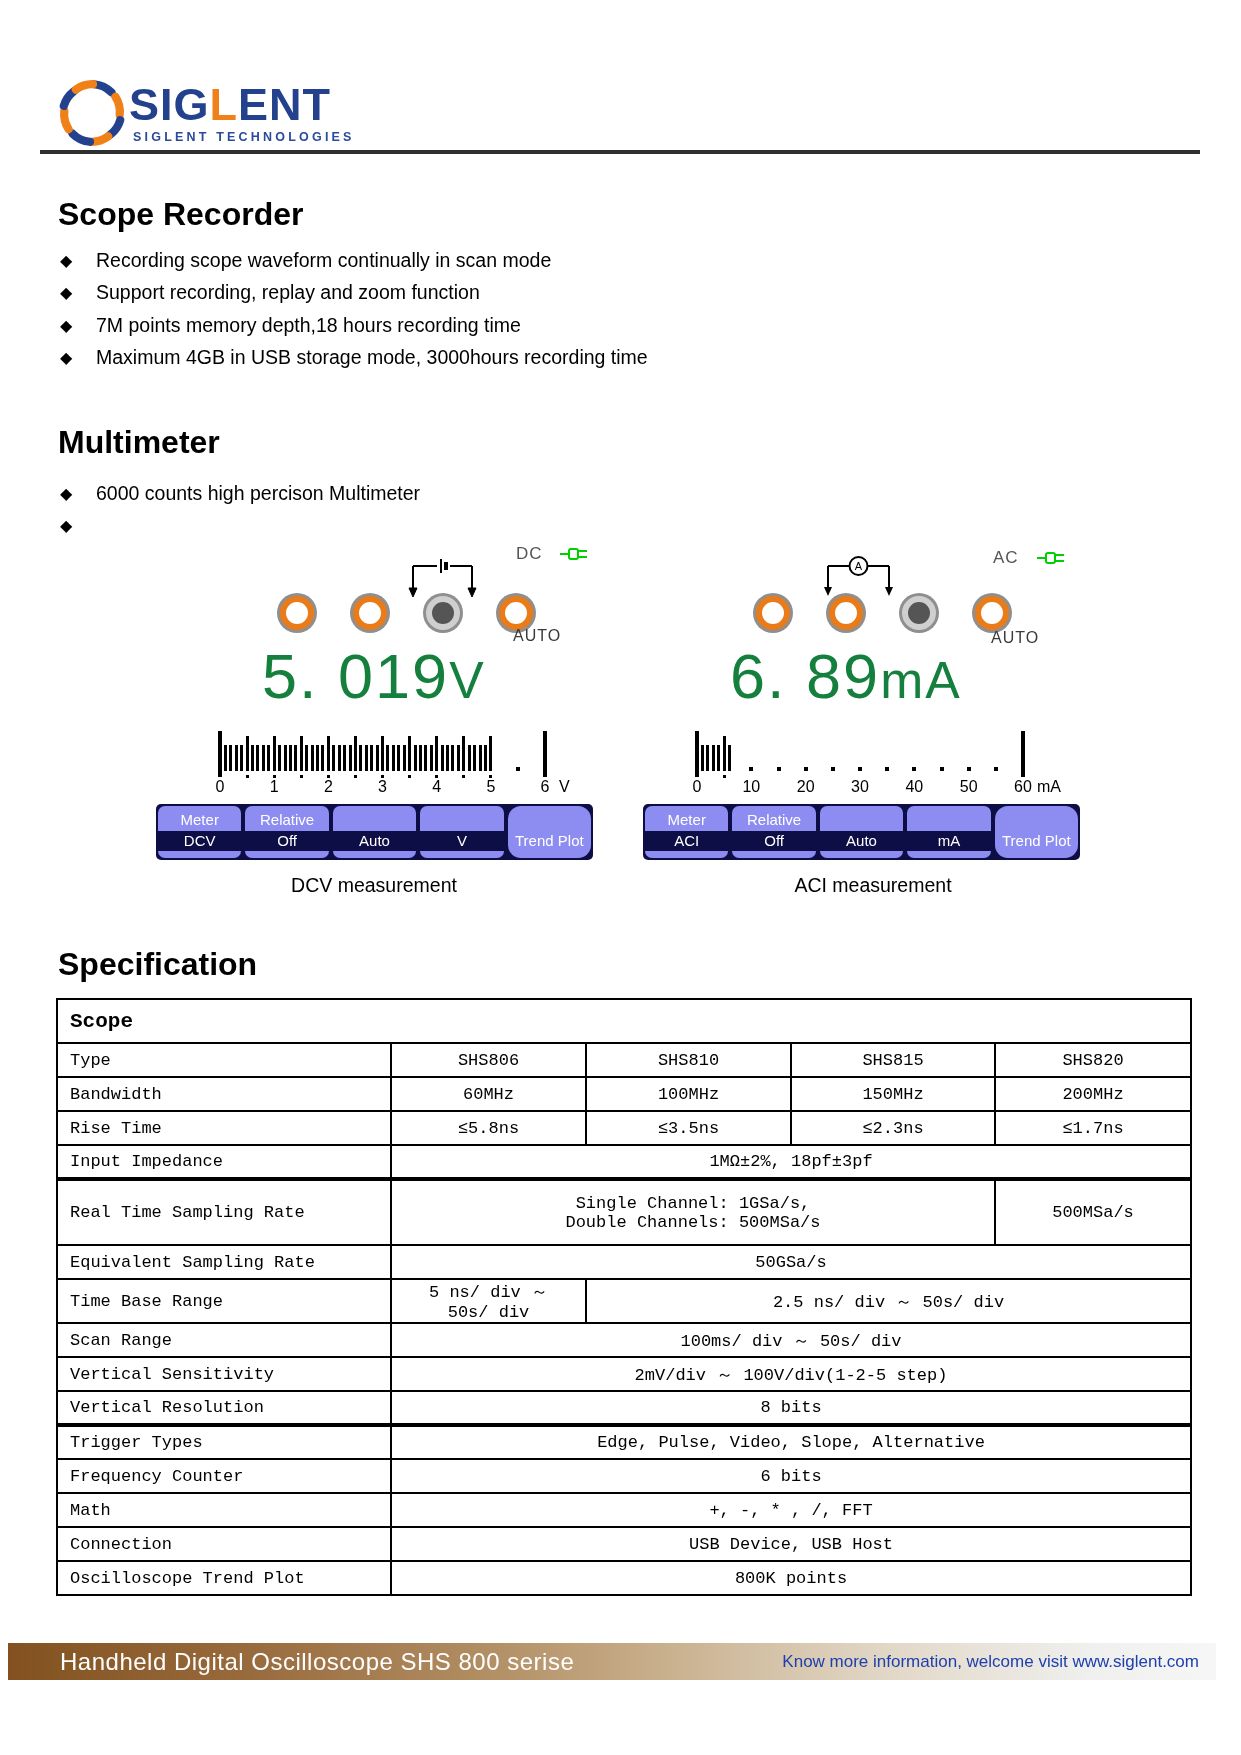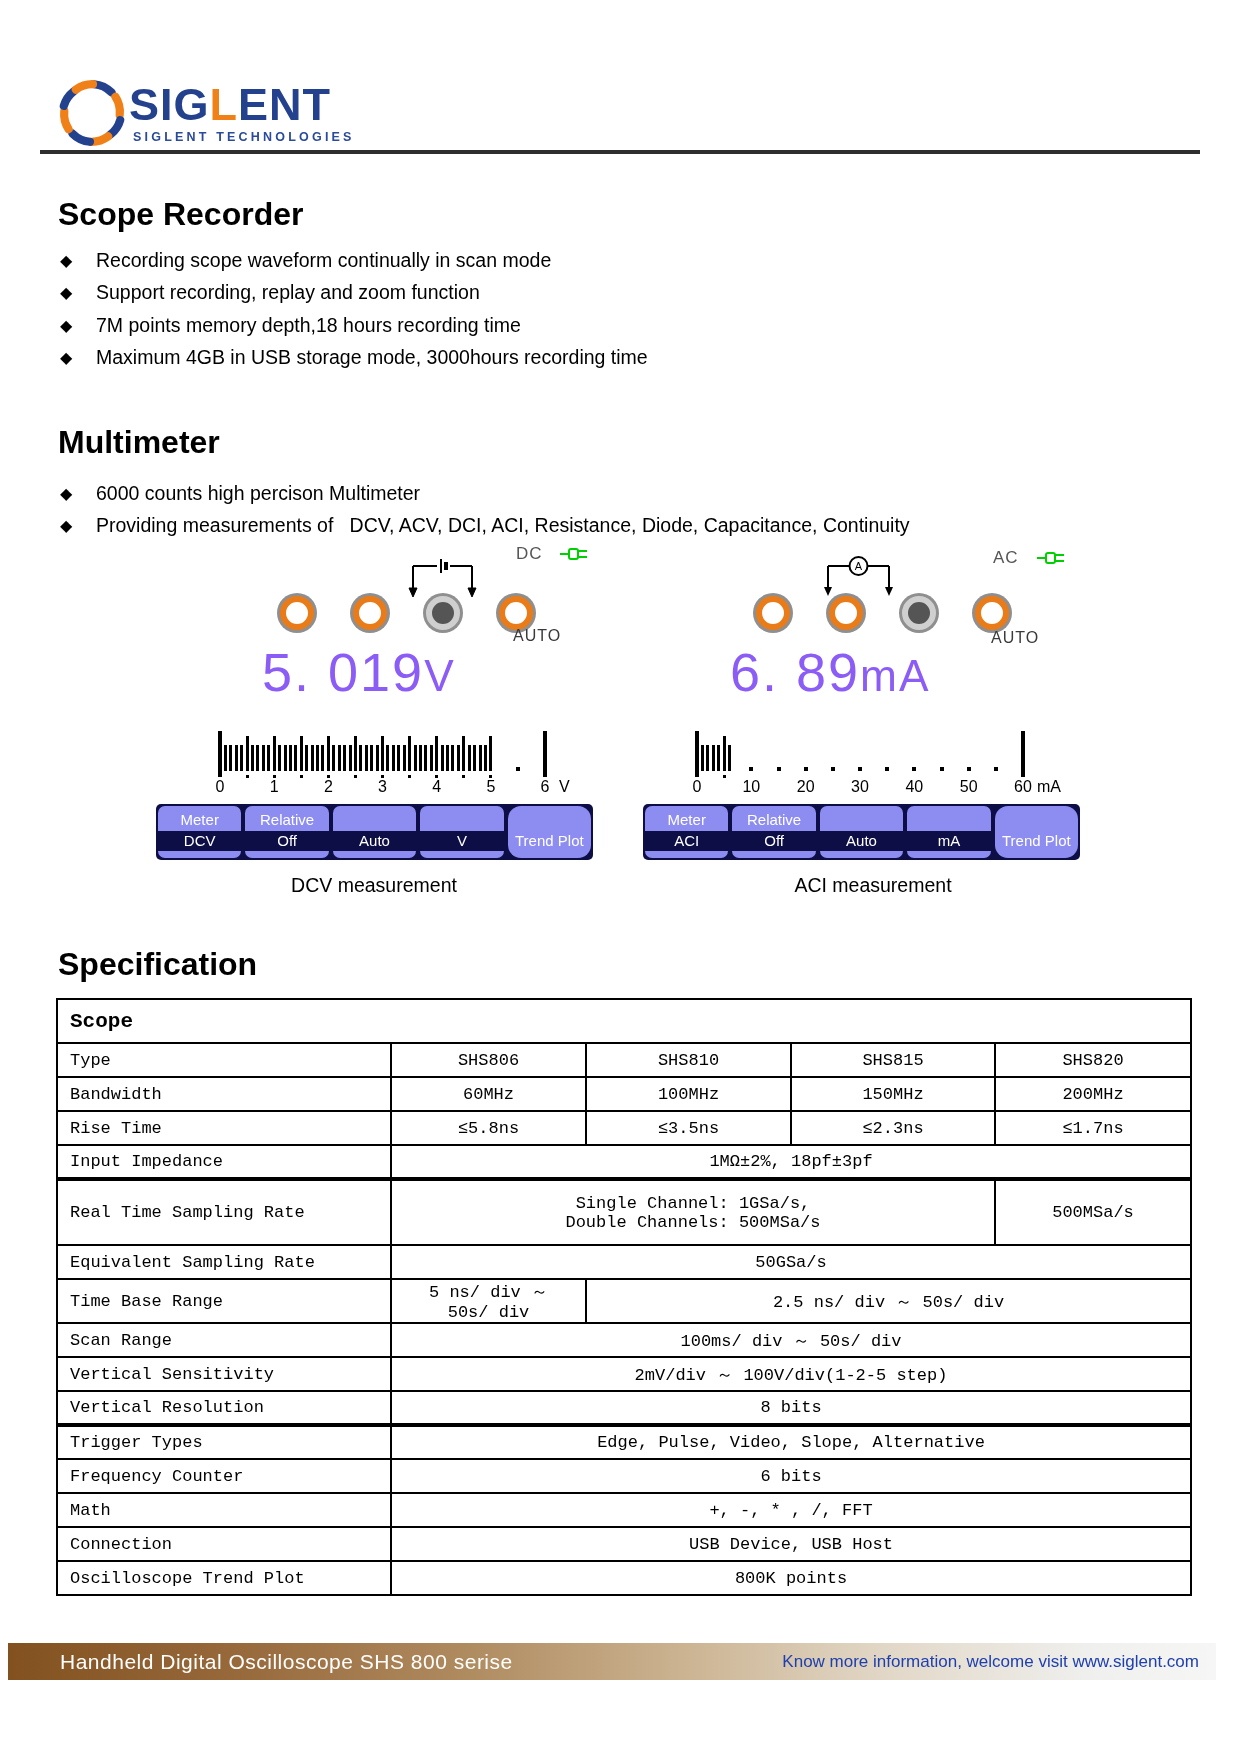--- a/index.html
+++ b/index.html
@@ -19,21 +19,21 @@
   
   .h1{position:absolute;font-size:32px;font-weight:bold;color:#000;}
   .bullets{position:absolute;left:60px;width:1140px;}
   .bullet-row{height:32.5px;display:flex;align-items:center;}
   .diamond{font-size:16px;width:36px;color:#000;}
   .bullet-text{font-size:19.5px;white-space:pre-wrap;}
   
   .coupling{position:absolute;font-size:17px;color:#555;letter-spacing:1px;}
   .plug{position:absolute;}
   .auto{position:absolute;font-size:16px;color:#3a3a3a;letter-spacing:1px;}
-  .reading{position:absolute;font-size:54px;color:#8b5cf6;letter-spacing:2px;white-space:pre;line-height:1;text-align:center;}
+  .reading{position:absolute;font-size:63px;color:#15803d;letter-spacing:2px;white-space:pre;line-height:1;text-align:center;}
   .runit{font-size:0.82em;}
   .jacks{position:absolute;display:flex;gap:39px;}
   .jack{width:22px;height:22px;border-radius:50%;box-sizing:content-box;
         box-shadow:0 0 0 3px #8f8f8f;display:inline-block;}
   .jack.orange{border:6px solid #e97b18;background:#fff;}
   .jack.gray{border:6px solid #cfcfcf;background:#555;}
   .symbol{position:absolute;}
   .bars{position:absolute;height:66px;}
   .bar{position:absolute;width:3px;background:#000;}
   .bar.tall{top:0;height:46px;width:4px;}
@@ -60,21 +60,21 @@
   .spec-wrap tr{height:34px;}
   .spec-wrap tr.thead{height:44px;}
   .spec-wrap tr.thead td{font-size:21px;font-weight:bold;text-align:left;padding-left:12px;}
   .spec-wrap tr.tallrow{height:66px;}
   .spec-wrap tr.thick td{border-top:4px solid #000;}
   .spec-wrap td.lbl{text-align:left;padding-left:12px;}
   .spec-wrap td.val{text-align:center;white-space:pre-line;}
   
   .footer{position:absolute;left:8px;top:1643px;width:1225px;height:37px;
           background:linear-gradient(90deg,#82511f 0%,#96683a 18%,#b08c61 38%,#cbb391 55%,#e2d8c8 72%,#efefed 88%,#f7f7f7 100%);}
-  .footer-left{position:absolute;left:52px;top:0;line-height:37px;font-size:21px;color:#fff;letter-spacing:.5px;}
+  .footer-left{position:absolute;left:52px;top:0;line-height:37px;font-size:24px;color:#fff;letter-spacing:.5px;}
   .footer-right{position:absolute;right:34px;top:0;line-height:37px;font-size:17px;color:#1e3fae;}
 </style>
 </head>
 <body>
 
 <div class="page">
 
   <div class="logo">
     <svg width="74" height="74" viewBox="-36 -36 72 72">
       <g fill="none" stroke-width="8" stroke-linecap="round">
@@ -114,21 +114,20 @@
     </div>
 
   <div class="h1" style="left:58px;top:424px;">Multimeter</div>
   <div class="bullets" style="top:477px;">
       <div class="bullet-row">
         <span class="diamond">◆</span>
         <span class="bullet-text">6000 counts high percison Multimeter</span>
       </div>
       <div class="bullet-row">
         <span class="diamond">◆</span>
-        <span class="bullet-text">Providing measurements of   DCV, ACV, DCI, ACI, Resistance, Diode, Capacitance, Continuity</span>
       </div>
     </div>
 
   <div class="coupling" style="left:516px;top:544px;">DC</div>
   <svg class="plug" style="left:560px;top:546px;" width="30" height="16" viewBox="0 0 30 16">
     <g stroke="#00cf00" stroke-width="2" fill="none">
       <line x1="0" y1="8" x2="9" y2="8"></line>
         <rect x="9" y="3" width="9" height="10" rx="2"></rect>
       <line x1="18" y1="5" x2="27" y2="5"></line>
         <line x1="18" y1="11" x2="27" y2="11"></line>

